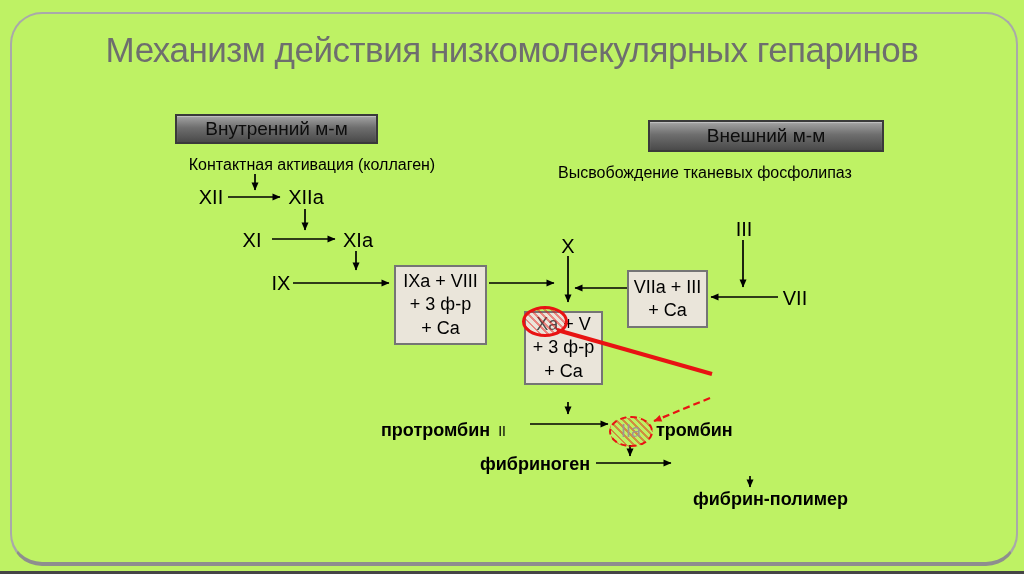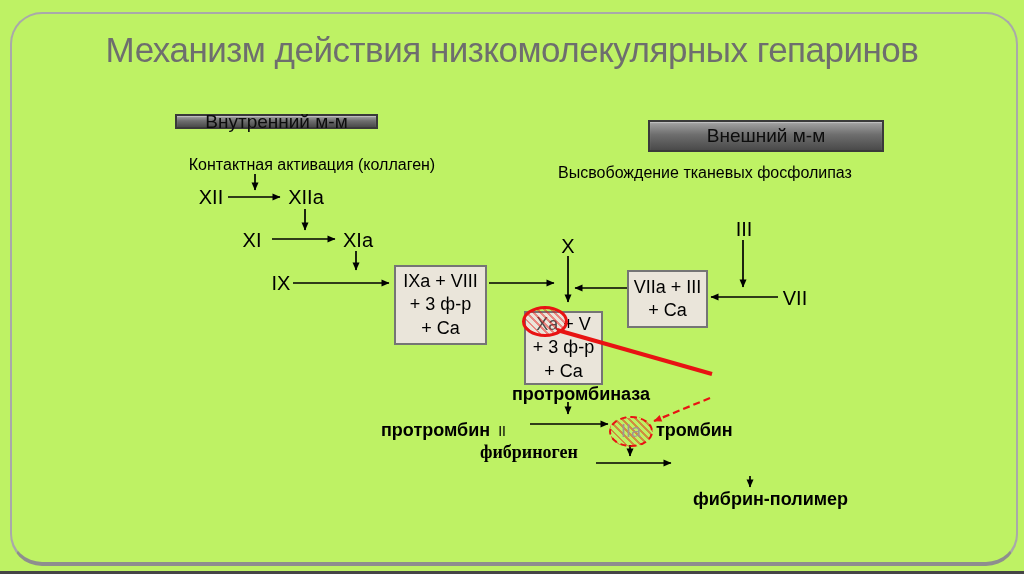--- a/index.html
+++ b/index.html
@@ -54,21 +54,21 @@
   .prothrombin-row .fii { font-size:14px; font-weight:normal; }
 </style>
 </head>
 <body>
 
 <div class="slide">
   <div class="frame"></div>
 
   <div class="title">Механизм действия низкомолекулярных гепаринов</div>
 
-  <div class="hdr" style="left:175px; top:114px; width:203px; height:15px;">Внутренний м-м</div>
+  <div class="hdr" style="left:175px; top:114px; width:203px; height:30px;">Внутренний м-м</div>
   <div class="hdr" style="left:648px; top:120px; width:236px; height:32px;">Внешний м-м</div>
 
   <div class="lbl cx sub17" style="left:312px; top:156px;">Контактная активация (коллаген)</div>
   <div class="lbl cx sub16" style="left:705px; top:164px;">Высвобождение тканевых фосфолипаз</div>
 
   <div class="lbl cx factor" style="left:211px; top:186px;">XII</div>
   <div class="lbl cx factor" style="left:306px; top:186px;">XIIa</div>
   <div class="lbl cx factor" style="left:252px; top:229px;">XI</div>
   <div class="lbl cx factor" style="left:358px; top:229px;">XIa</div>
   <div class="lbl cx factor" style="left:281px; top:272px;">IX</div>
@@ -123,28 +123,27 @@
     </g>
     <line x1="557" y1="330" x2="712" y2="374" stroke="#e81313" stroke-width="4"></line>
     <line x1="710" y1="398" x2="654" y2="421" stroke="#e81313" stroke-width="2.2" stroke-dasharray="7 4" marker-end="url(#mr)"></line>
   </svg>
 
   <div class="ellipse hatch el-xa"></div>
   <div class="ellipse hatch el-iia">
     <span>IIa</span>
   </div>
 
-  <div class="lbl cx bold18" style="left:581px; top:384px;">протромбиназа</div>
 
   <div class="lbl prothrombin-row" style="left:381px; top:420px;">
     <span class="bold18" style="position:static;">протромбин</span>
     <span class="fii">II</span>
   </div>
 
   <div class="lbl bold18" style="left:656px; top:420px;">тромбин</div>
 
-  <div class="lbl bold18" style="left:480px; top:442px;font-family:Liberation Serif, serif;">фибриноген</div>
+  <div class="lbl bold18" style="left:480px; top:454px;">фибриноген</div>
 
 
   <div class="lbl bold18" style="left:693px; top:489px;">фибрин-полимер</div>
 
   <div class="bottom-strip"></div>
 </div>
 
 </body></html>

